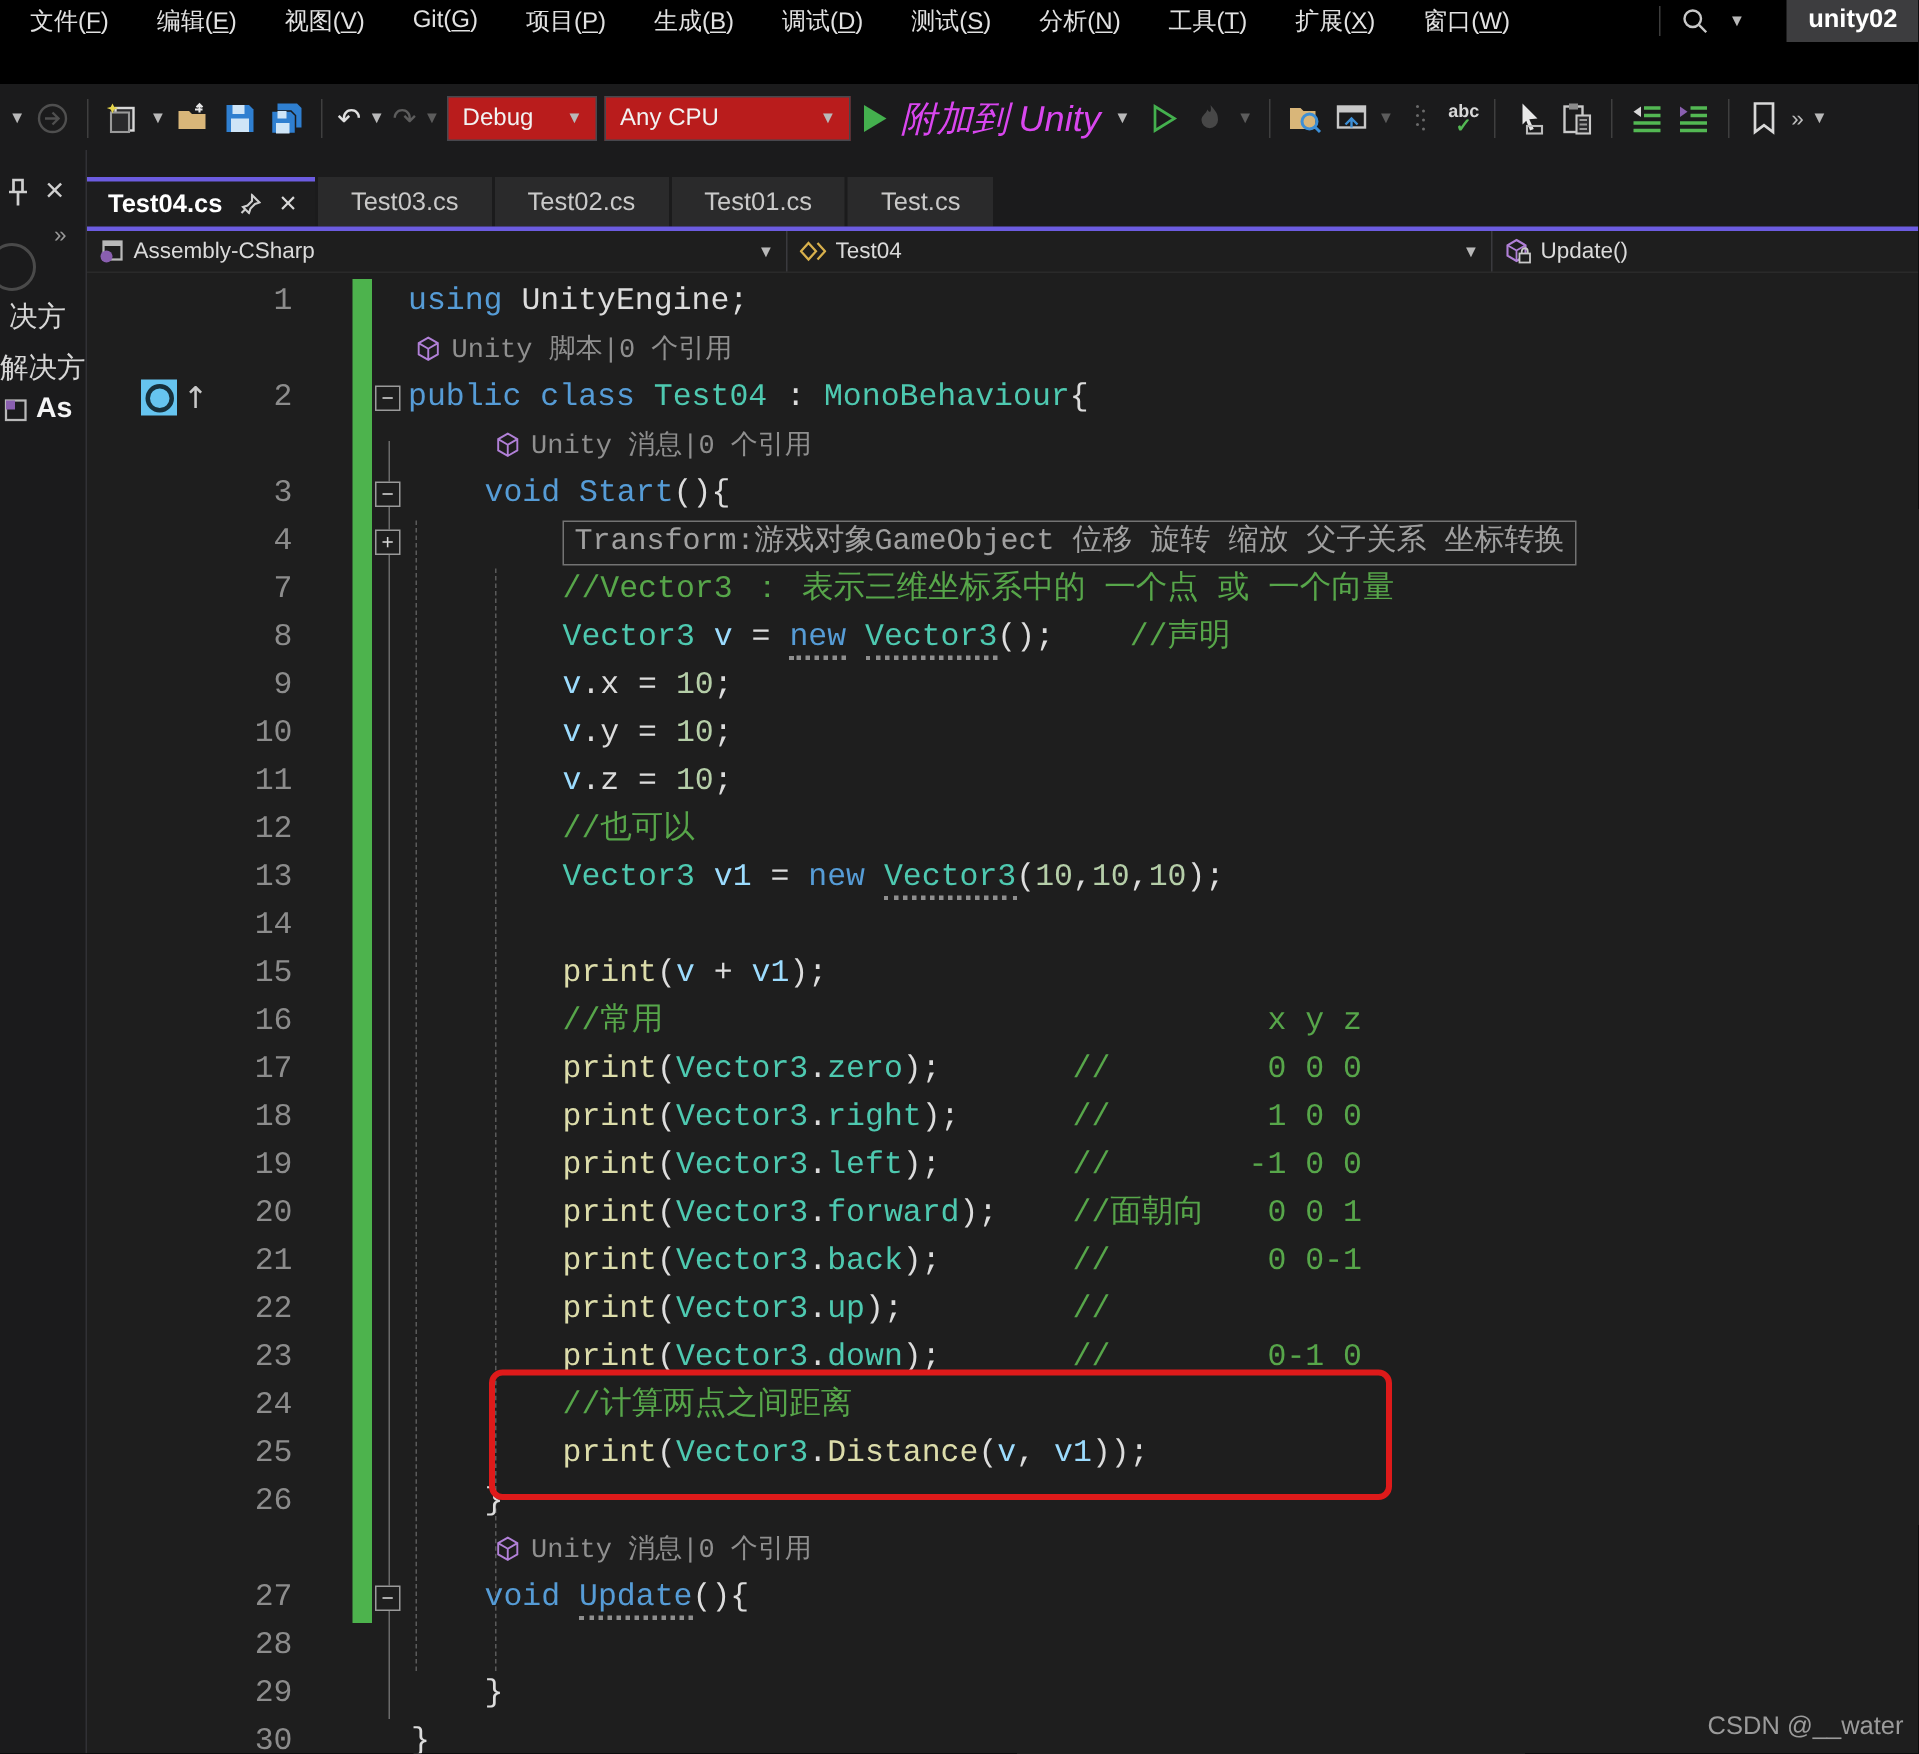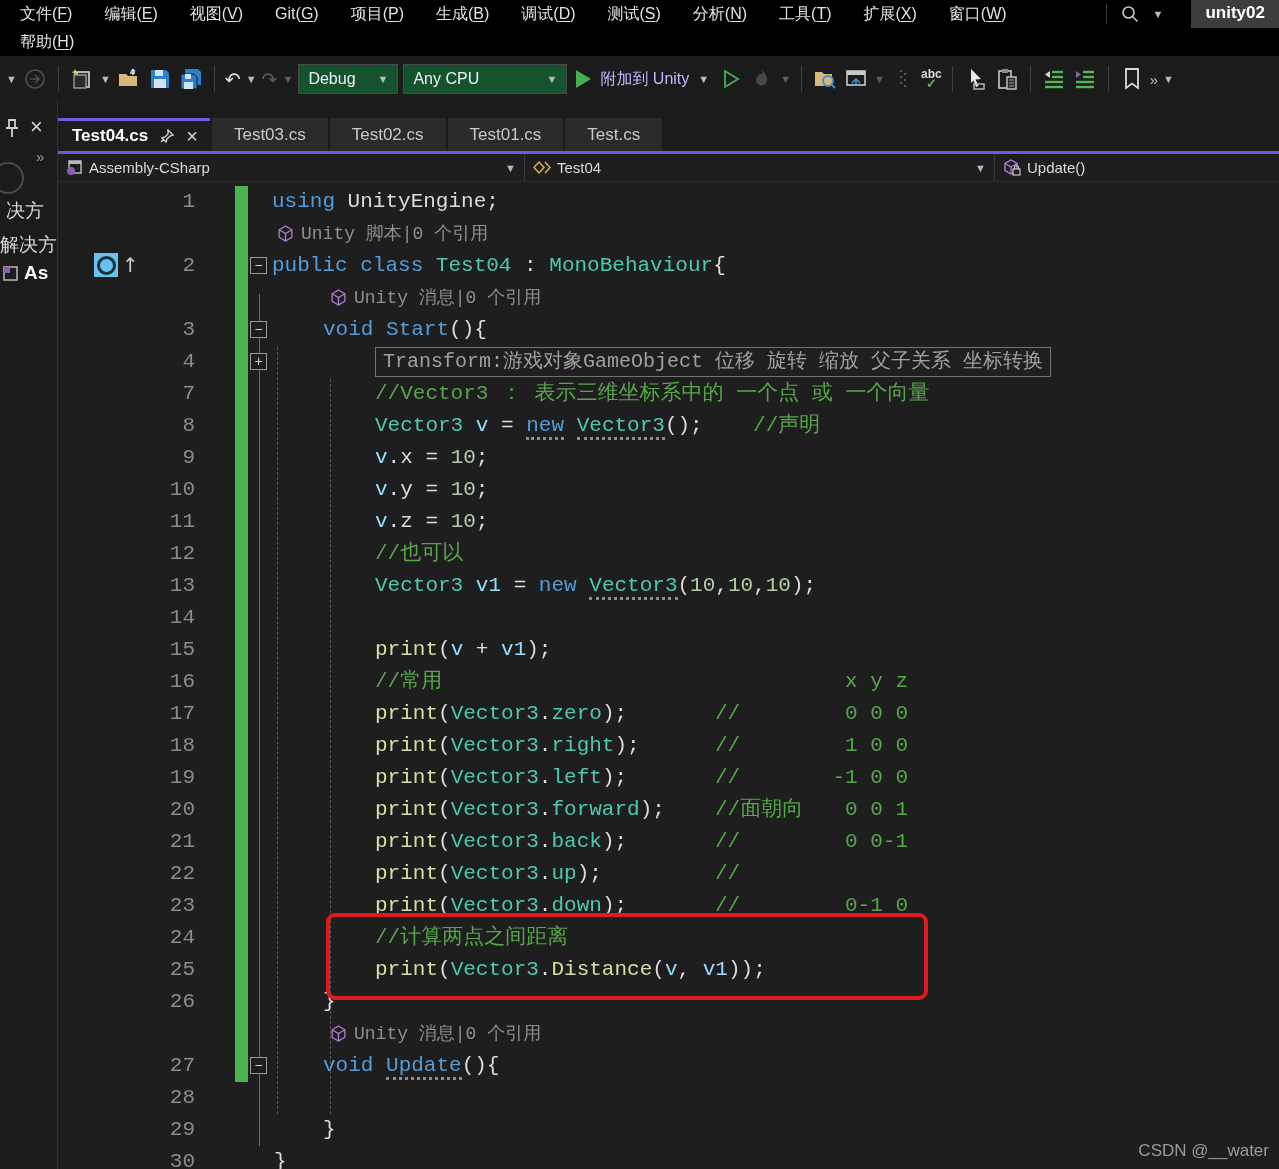--- a/index.html
+++ b/index.html
@@ -18,29 +18,29 @@
   .title-box{background:#3d3d3f;color:#fff;font-weight:bold;font-size:17px;
              padding:3px 14px 5px 14px;}
 
   
   .toolbar{position:absolute;top:58px;left:0;right:0;height:42px;display:flex;align-items:center;
            padding-left:6px;gap:5px;background:#1b1b1c;}
   .tb-sep{width:1px;height:26px;background:#3f3f3f;margin:0 5px;flex:none;}
   .tb-ic{width:26px;height:26px;display:flex;align-items:center;justify-content:center;flex:none;}
   .tb-txt{font-size:19px;color:#e0e0e0;}
   .dim{color:#5c5c5c;}
-  .combo{height:28px;display:flex;align-items:center;background:#14532d;border:1px solid #47474d;
+  .combo{height:28px;display:flex;align-items:center;background:#b91c1c;border:1px solid #47474d;
          padding:0 9px;font-size:16px;color:#f2f2f2;gap:10px;flex:none;}
   .combo .caret{margin-left:auto;}
   .combo.debug{width:80px;}
   .combo.cpu{width:144px;}
   .play-tri{width:0;height:0;border-left:15px solid #44b04e;border-top:9px solid transparent;
             border-bottom:9px solid transparent;flex:none;}
   .attach{display:flex;align-items:center;gap:9px;padding:0 4px;flex:none;}
-  .attach-label{font-size:16px;color:#c4b5fd;white-space:nowrap;}
+  .attach-label{font-size:24px;color:#d946ef;white-space:nowrap;font-style:italic;}
   .abc{font-size:12px;color:#d8d8d8;line-height:9px;text-align:center;font-weight:bold;}
   .abc .chk{color:#53b853;font-size:13px;display:block;}
 
   
   .leftstrip{position:absolute;top:100px;left:0;width:57px;bottom:0;background:#1b1b1c;
              border-right:1px solid #313135;}
   .ls-abs{position:absolute;white-space:nowrap;}
   .ls-frag{font-size:19px;color:#d6d6d6;}
   .ls-x{font-size:22px;color:#d0d0d0;}
   .ls-chev{font-size:15px;color:#9a9a9a;letter-spacing:-2px;}
@@ -130,23 +130,20 @@
           <span class="tb-ic">
             <svg width="20" height="20" viewBox="0 0 20 20">
                 <circle cx="8.5" cy="8.5" r="5.5" fill="none" stroke="#c8c8c8" stroke-width="1.6"></circle>
                 <line x1="12.8" y1="12.8" x2="17.5" y2="17.5" stroke="#c8c8c8" stroke-width="1.6"></line>
               </svg>
           </span>
           <span class="caret">▼</span>
         </div>
         <span class="title-box">unity02</span>
       </div>
-    </div>
-    <div class="menurow">
-      <span class="menu-item mnem">帮助(<u>H</u>)</span>
     </div>
   </div>
 
   <div class="toolbar">
     <span class="caret">▼</span>
     <span class="tb-ic">
       <svg width="22" height="22" viewBox="0 0 22 22">
           <circle cx="11" cy="11" r="9" fill="none" stroke="#4f4f4f" stroke-width="1.6"></circle>
           <path d="M6 11 h8 M11 7 l4 4 -4 4" fill="none" stroke="#4f4f4f" stroke-width="1.6"></path>
         </svg>

